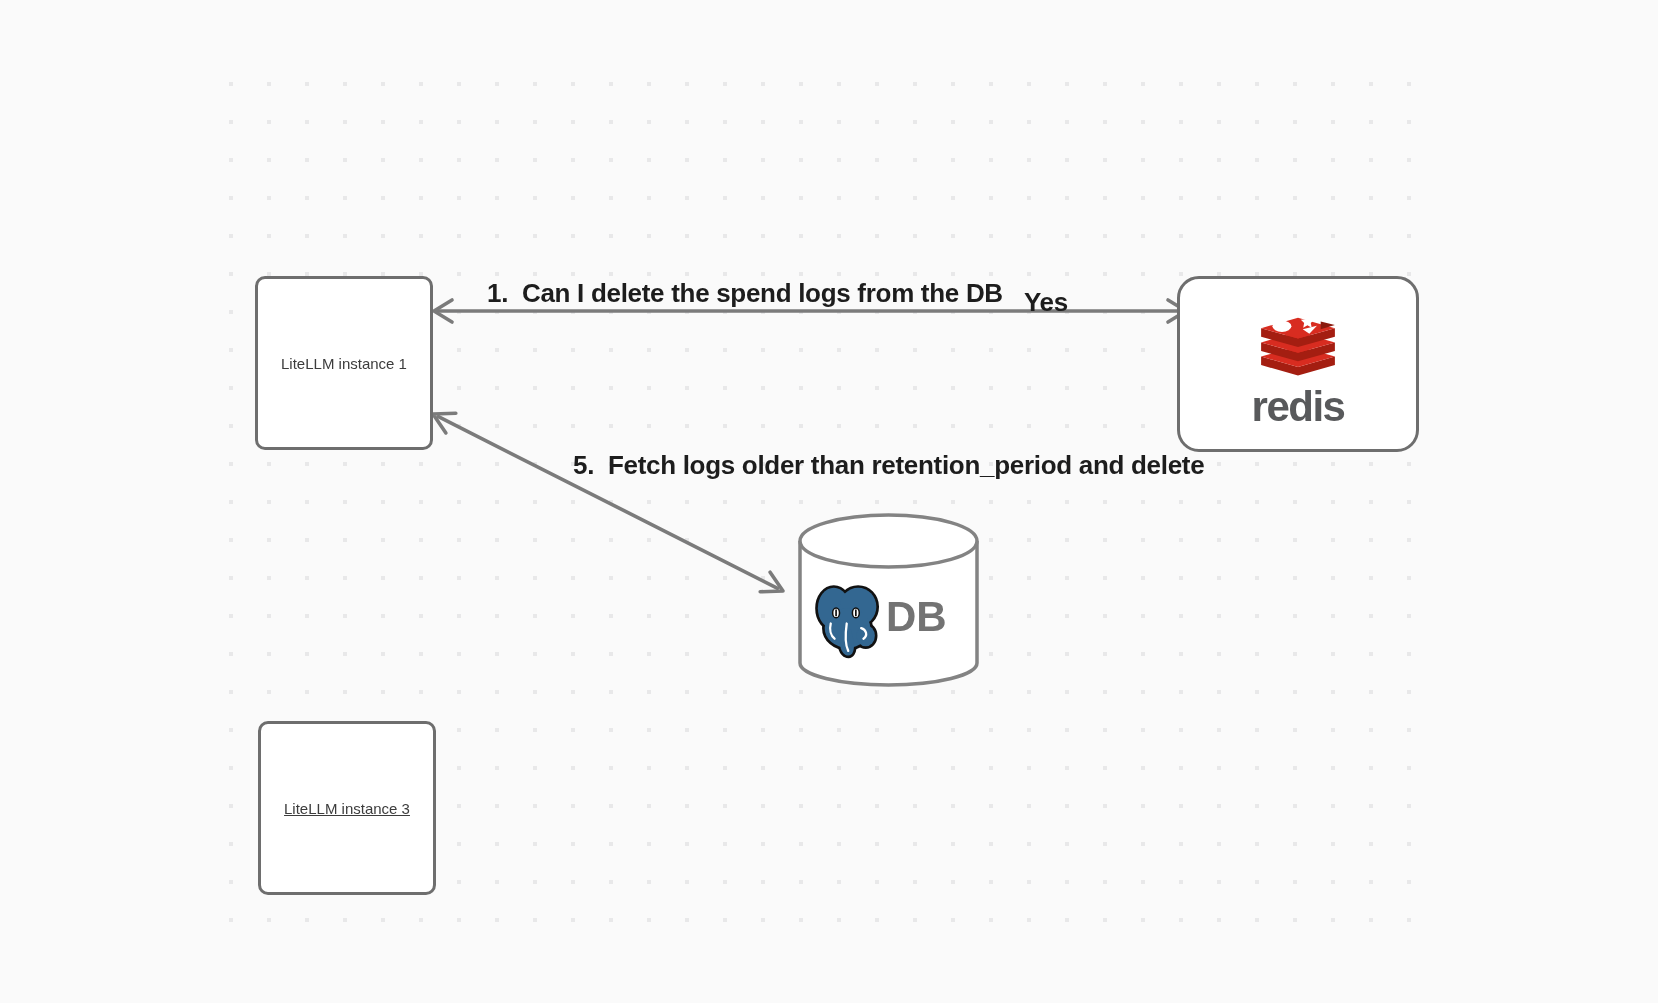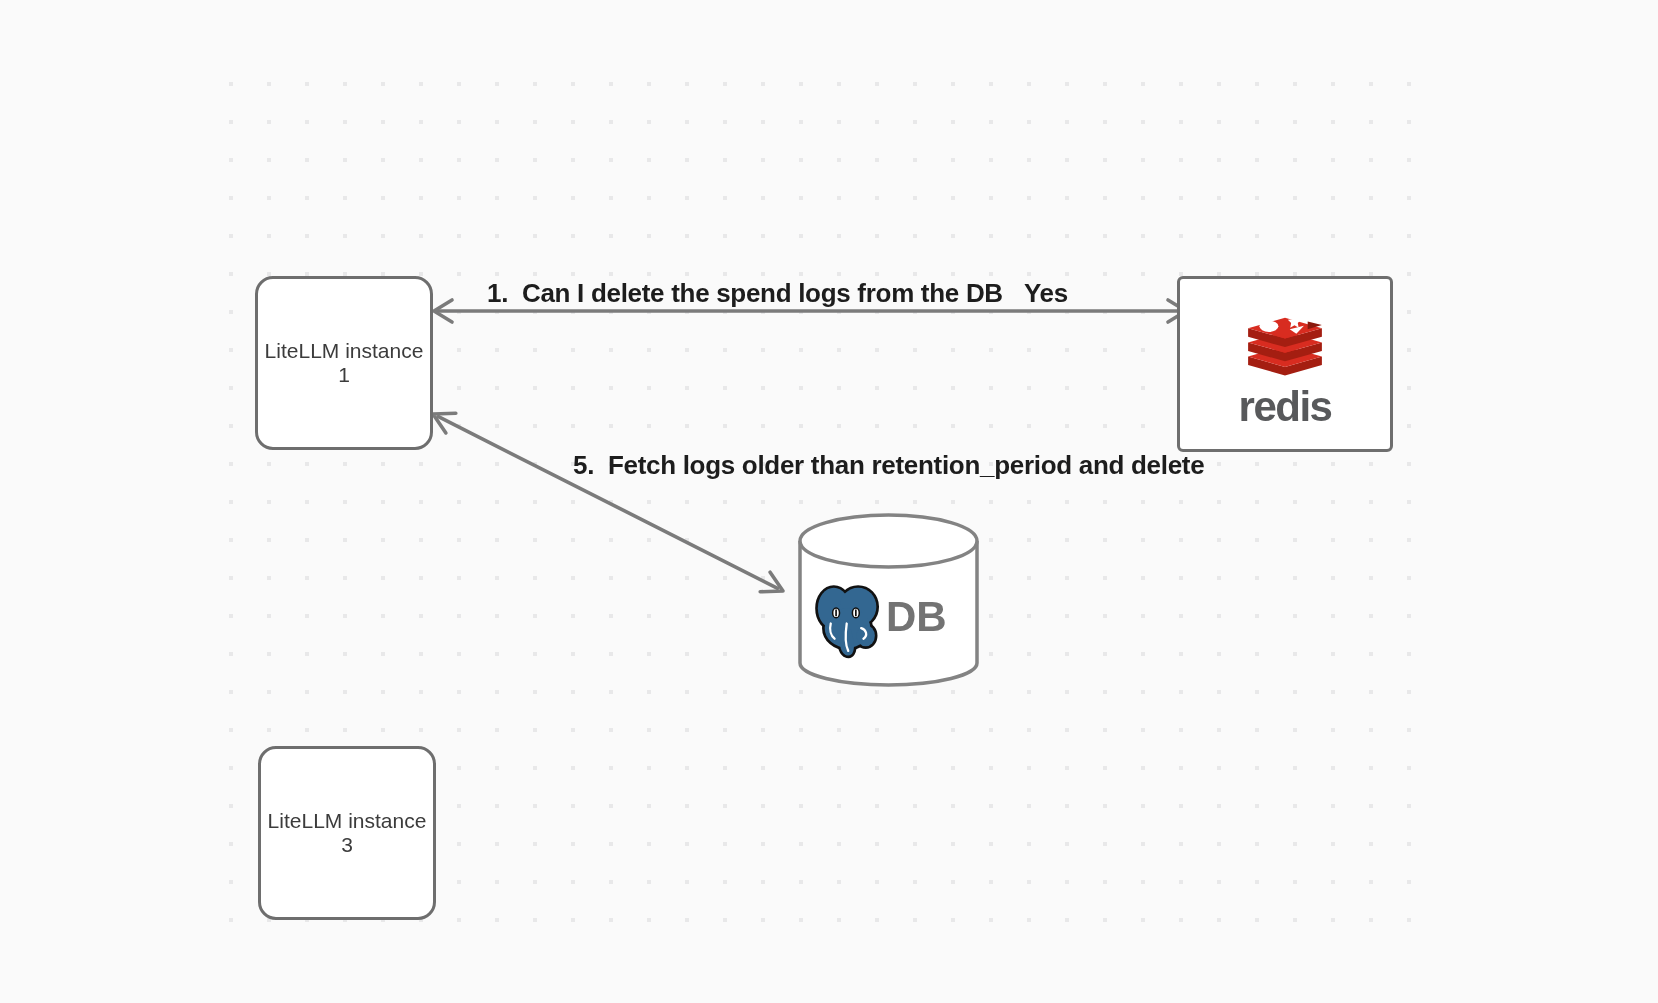--- a/index.html
+++ b/index.html
@@ -19,48 +19,48 @@
   }
 
   svg.arrows{position:absolute;left:0;top:0;width:1658px;height:1003px;pointer-events:none;}
 
   .node{
     position:absolute;box-sizing:border-box;background:#ffffff;
     border:3.5px solid #6e6e6e;
     display:flex;align-items:center;justify-content:center;
   }
   .inst{
-    width:178px;height:174px;border-radius:18px;
-    font-size:21px;color:#3c3c3c;text-align:center;
+    width:178px;height:174px;border-radius:10px;
+    font-size:15px;color:#3c3c3c;text-align:center;
   }
   #n1{left:255px;top:276px;}
   #n2{left:257px;top:515px;}
-  #n3{left:258px;top:746px;}
+  #n3{left:258px;top:721px;text-decoration:underline;}
 
   .redis-node{
-    left:1177px;top:276px;width:216px;height:176px;border-radius:6px;
+    left:1177px;top:276px;width:242px;height:176px;border-radius:22px;
     flex-direction:column;gap:2px;padding-top:14px;
   }
   .redis-word{
     font-size:42px;font-weight:bold;color:#58595b;letter-spacing:-1.5px;line-height:1;
   }
 
   .cyl{position:absolute;left:794px;top:509px;}
   .elephant{position:absolute;left:811px;top:583px;}
   .dbtext{
     position:absolute;left:886px;top:596px;
     font-size:42px;font-weight:600;color:#737373;line-height:1;letter-spacing:0px;
   }
 
   .lbl{
     position:absolute;font-weight:700;font-size:26px;line-height:1.1;
     color:#1d1d1d;white-space:pre;letter-spacing:-0.3px;
   }
   #l1{left:487px;top:279px;}
-  #ly{left:1024px;top:279px;}
+  #ly{left:1024px;top:288px;}
   #l2{left:573px;top:451px;}
 </style>
 </head>
 <body>
 
 <div id="canvas">
 
   <div class="dots"></div>
 
   <svg class="arrows" viewBox="0 0 1658 1003">

